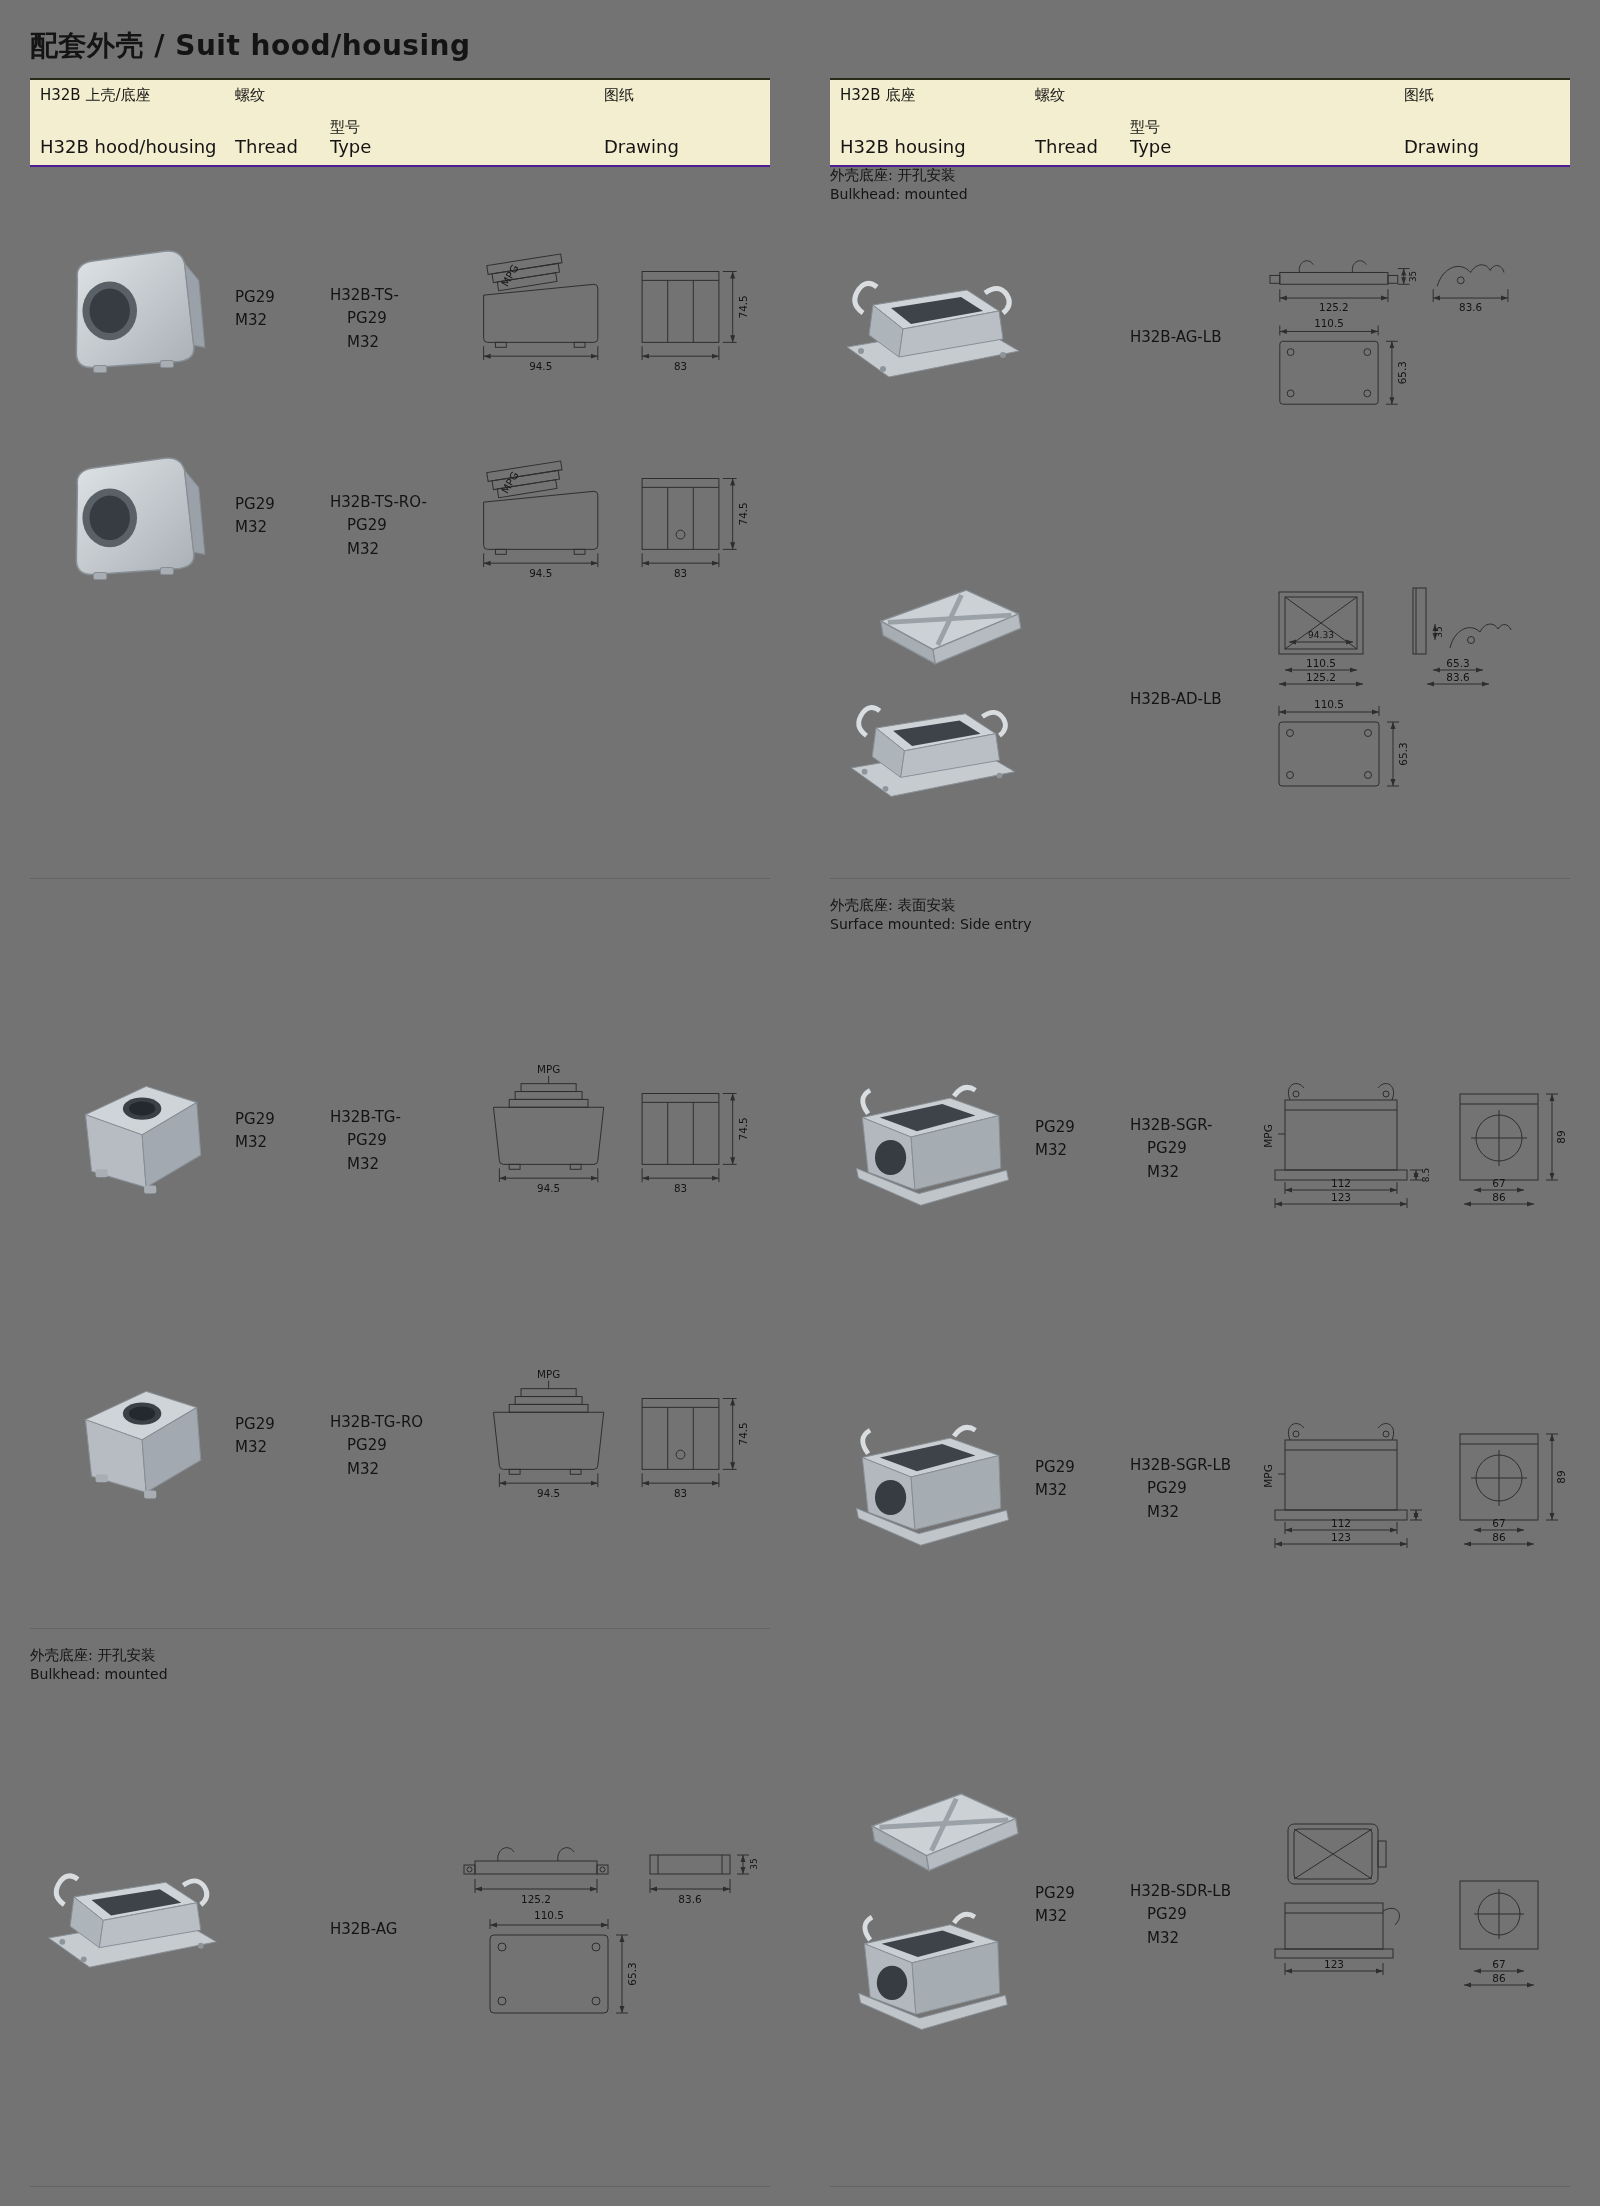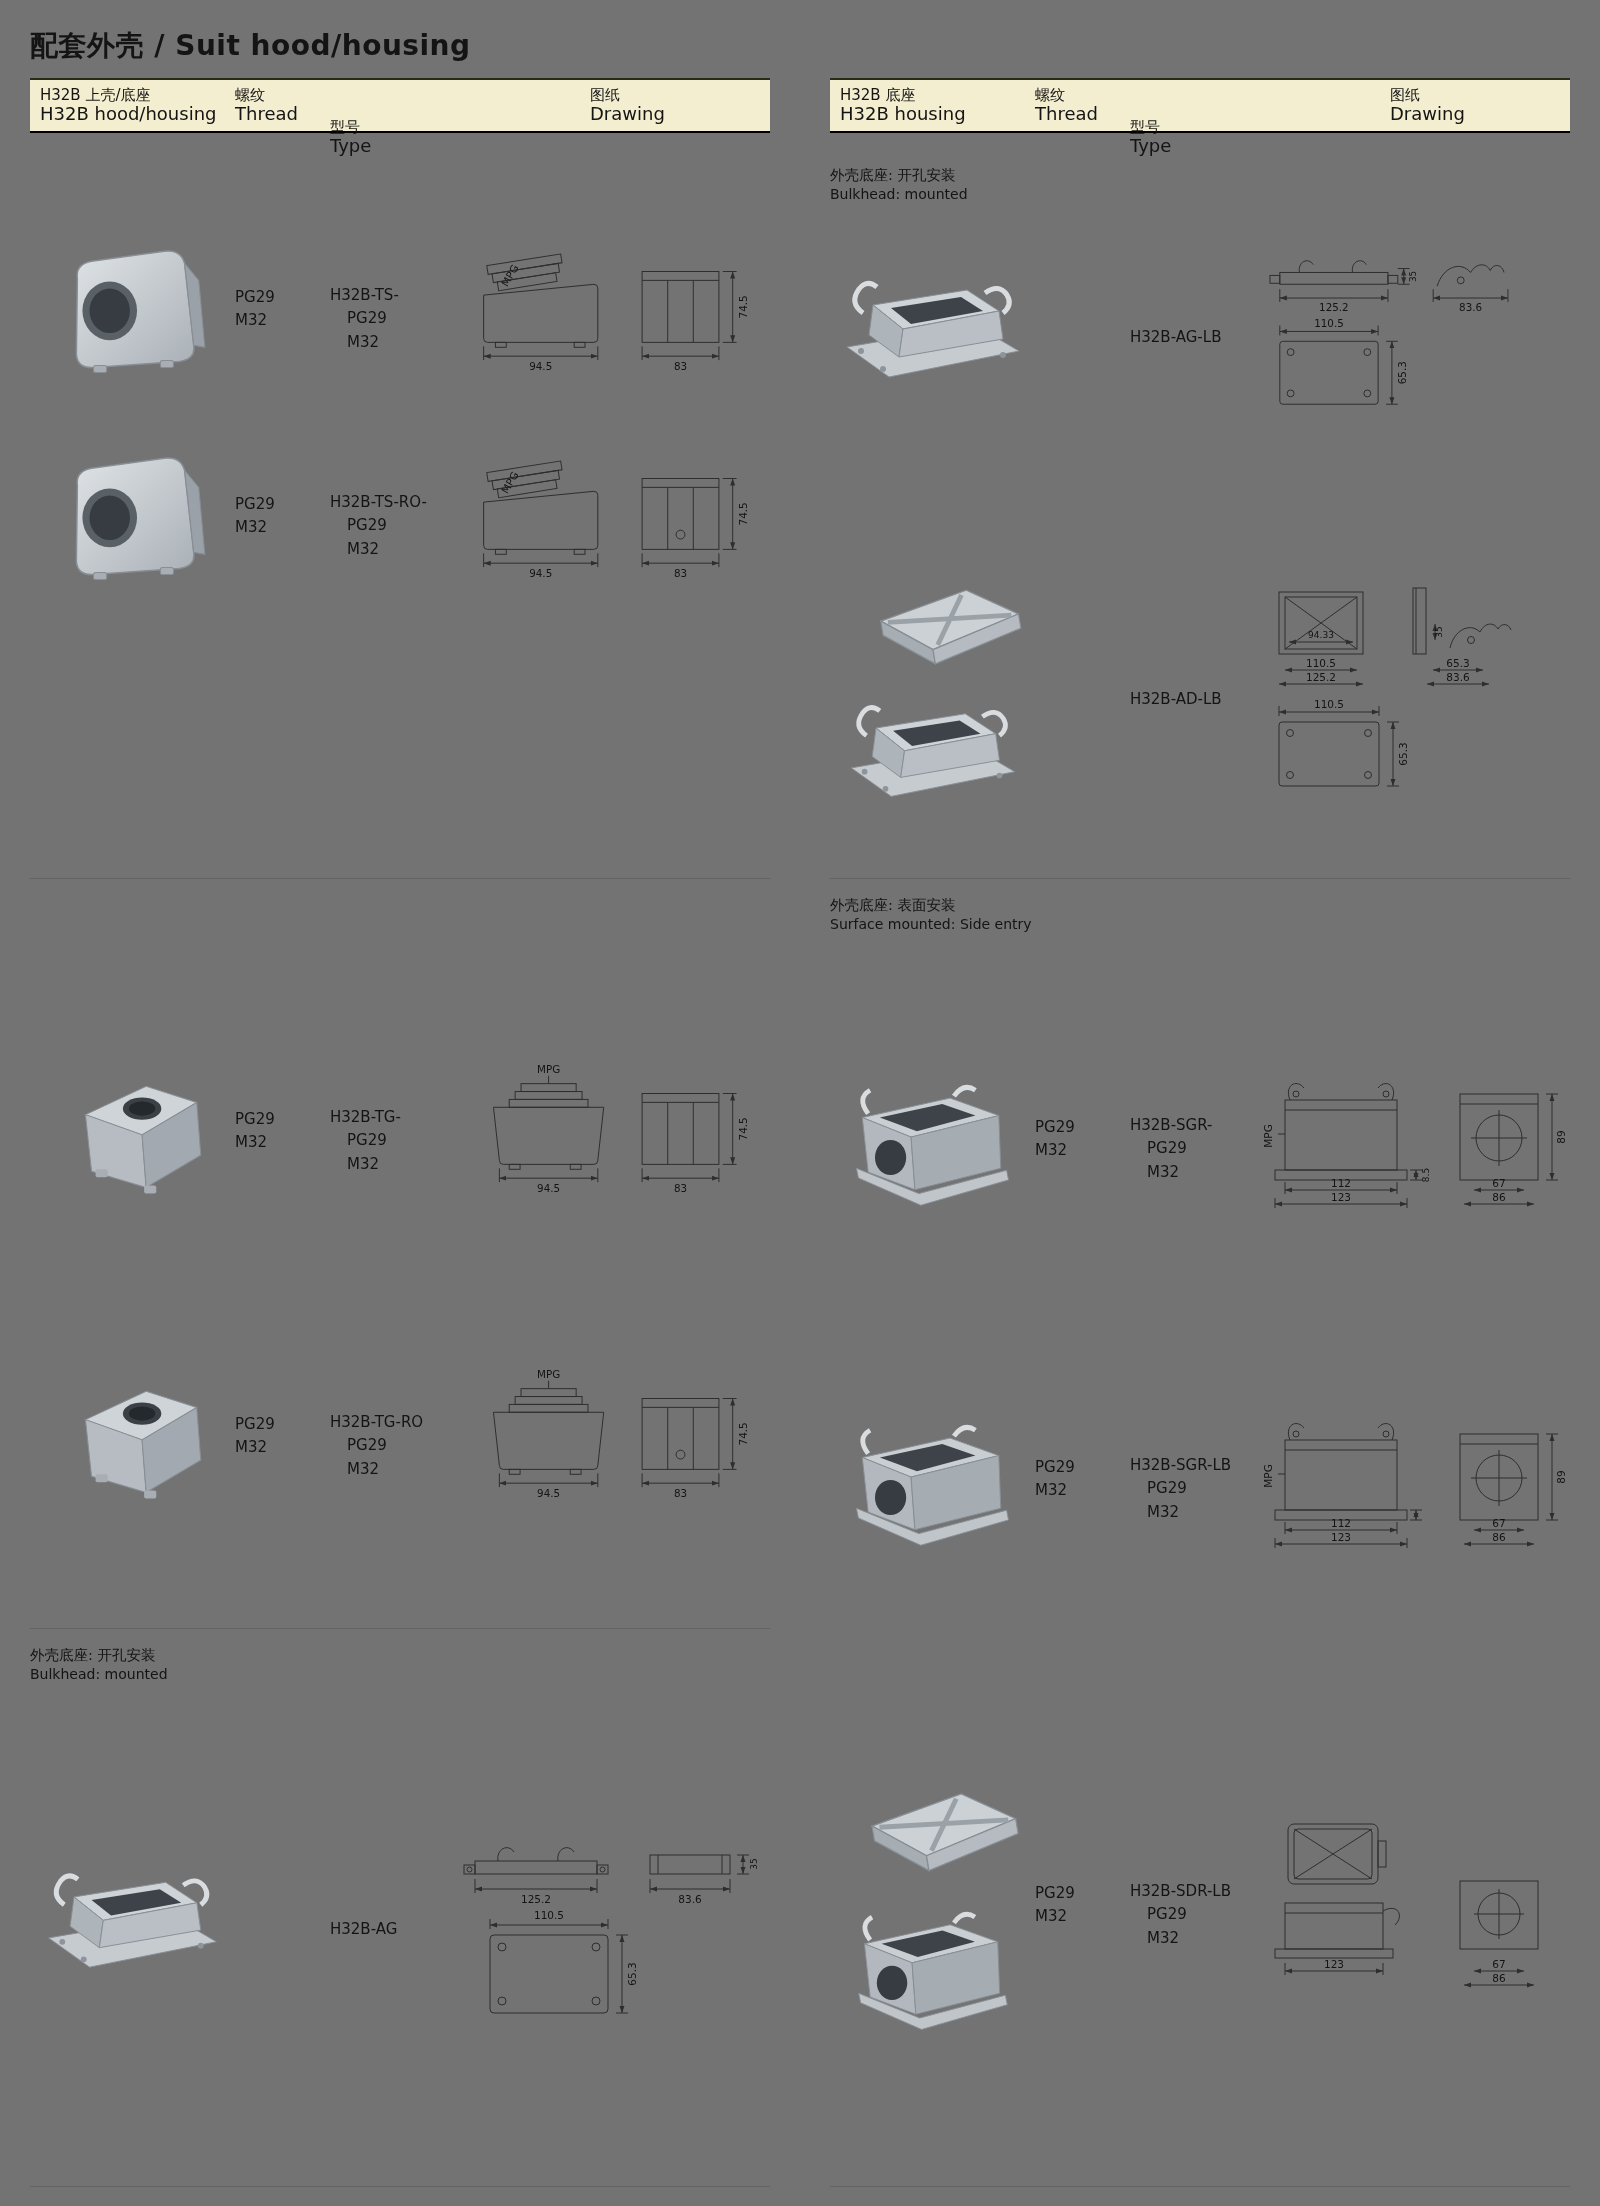--- a/index.html
+++ b/index.html
@@ -1,29 +1,29 @@
 <!DOCTYPE html>
 <html><head>
 <meta charset="utf-8">
 <style>
   html,body { margin:0; padding:0; }
   body { width:1600px; height:2206px; background:#ffffff;
          font-family:"DejaVu Sans","Liberation Sans",sans-serif; color:#141414; }
   .page { position:relative; width:1600px; height:2206px; overflow:hidden; background:#737373; }
   .title { position:absolute; left:30px; top:8px; font-size:28px; font-weight:700; letter-spacing:.5px; }
 
-  .colhead { position:absolute; top:78px; width:740px; height:55px; background:#f3eecf;
-             border-top:2px solid #2a2a18; border-bottom:2px solid #000000;
+  .colhead { position:absolute; top:78px; width:740px; height:89px; background:#f3eecf;
+             border-top:2px solid #2a2a18; border-bottom:2px solid #4c1d95;
              display:flex; align-items:stretch; padding:7px 0 7px 10px; box-sizing:border-box; }
   .colhead.left { left:30px; } .colhead.right { left:830px; }
   .hc { display:flex; flex-direction:column; justify-content:space-between; }
   .hc div { line-height:1.15; white-space:nowrap; }
   .hc .zh { font-size:15px; }
   .hc .en { font-size:18px; }
-  .hc1 { width:195px; } .hc2 { width:95px; } .hc3 { width:260px;margin-top:32px; } .hc4 { flex:1; }
+  .hc1 { width:195px; } .hc2 { width:95px; } .hc3 { width:260px;margin-top:32px; } .hc4 { flex:1;margin-left:14px; }
 
   .seclabel { position:absolute; width:420px; }
   .seclabel .zh { font-size:14.5px; line-height:1.3; }
   .seclabel .en { font-size:14px; line-height:1.3; }
 
   .row { position:absolute; width:740px; display:flex; align-items:center; }
   .cell-photo  { width:205px; flex:none; display:flex; justify-content:center; align-items:center; }
   .cell-thread { width:95px;  flex:none; font-size:15px; line-height:1.55; }
   .cell-type   { width:130px; flex:none; font-size:15px; line-height:1.55;margin-top:20px; }
   .cell-type .ind { padding-left:17px; }

